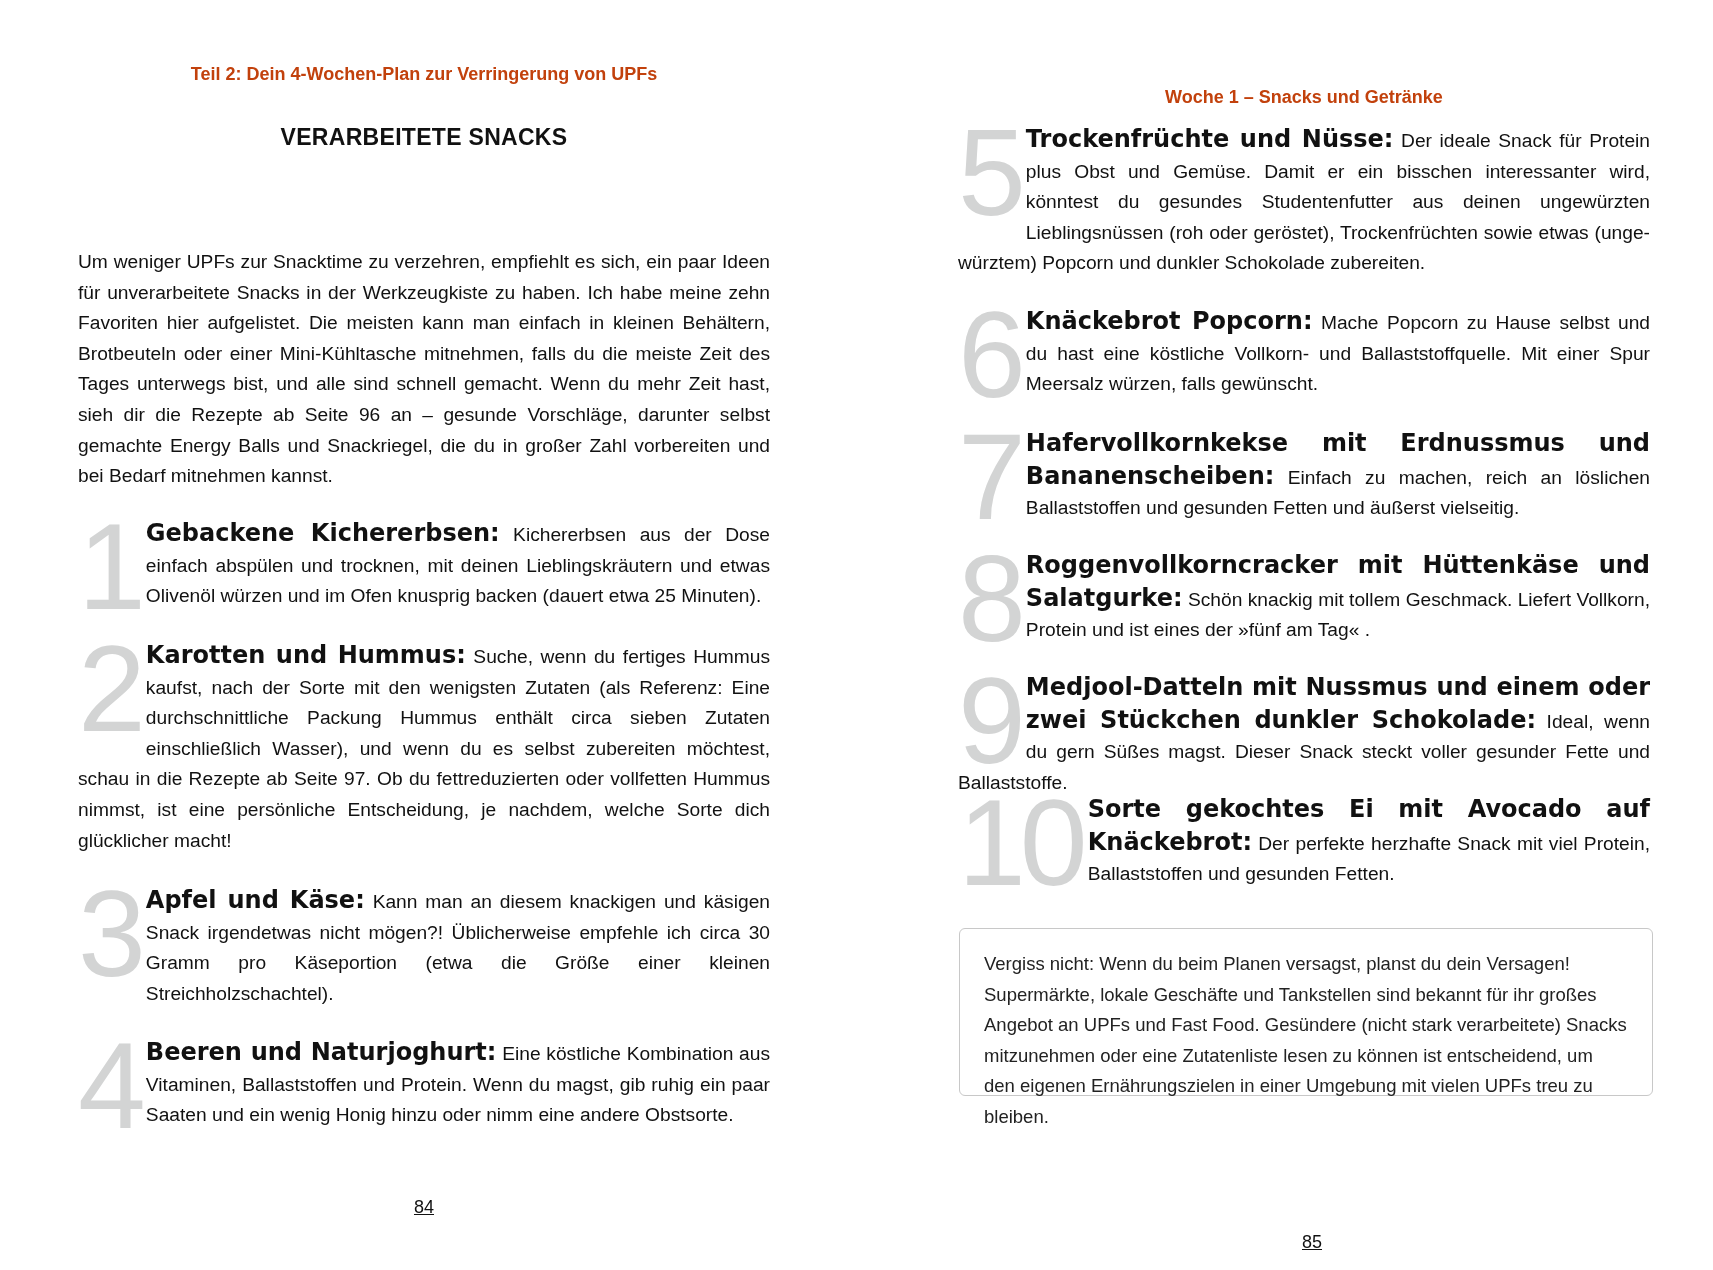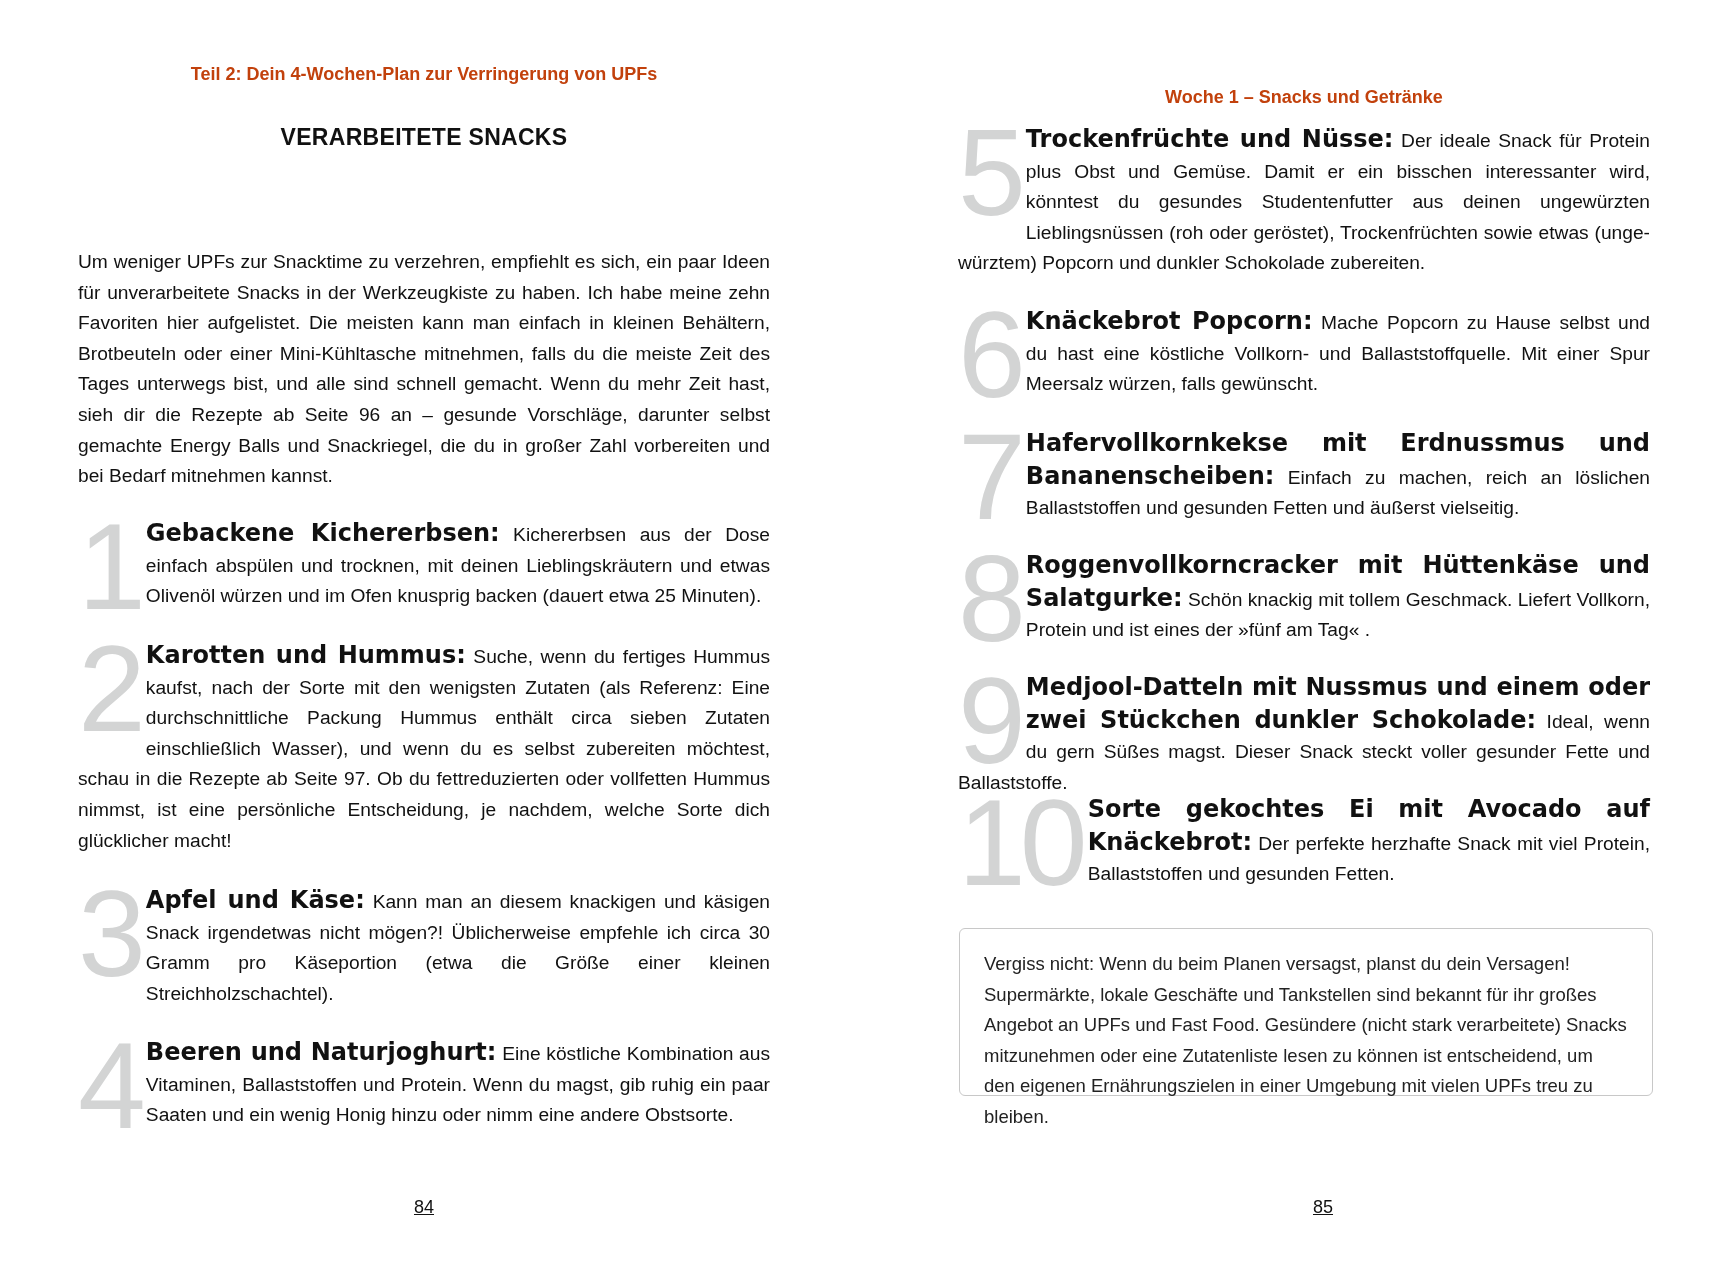--- a/index.html
+++ b/index.html
@@ -13,21 +13,21 @@
   .title { position: absolute; top: 122px; left: 78px; width: 692px; text-align: center; font-weight: bold; font-size: 23px; line-height: 31px; letter-spacing: 0.3px; }
   .text { font-size: 19.2px; line-height: 30.6px; text-align: justify; }
   .intro { position: absolute; top: 215px; left: 78px; width: 692px; margin-top: 32px; }
   .item { position: absolute; font-size: 19.2px; line-height: 30.6px; text-align: justify; }
   .num { float: left; font-family: "Liberation Sans", sans-serif; color: #d3d4d4; font-size: 122px; line-height: 92px; height: 92px; margin-top: 3px; margin-right: 6px; letter-spacing: -6px; }
   .item b { font-family: "DejaVu Sans", sans-serif; font-weight: bold; font-size: 24px; }
   .page.left .item { left: 78px; width: 692px; }
   .page.right .item { left: 102px; width: 692px; }
   .folio { position: absolute; top: 1197px; font-size: 18px; text-align: center; width: 100px; text-decoration: underline; }
   .page.left .folio { left: 374px; }
-  .page.right .folio { left: 417px; }
+  .page.right .folio { left: 406px; margin-top: 35px; }
   .note { position: absolute; top: 928px; left: 103px; width: 644px; height: 126px; border: 1.5px solid #c8c8c8; border-radius: 6px; padding: 20px 24px; font-size: 18.5px; line-height: 30.6px; color: #222; }
 </style>
 </head>
 <body>
 
 <div class="page left">
   <div class="running-head">Teil 2: Dein 4-Wochen-Plan zur Verringerung von UPFs</div>
   <div class="title">
     <div>VERARBEITETE SNACKS</div>
   </div>

